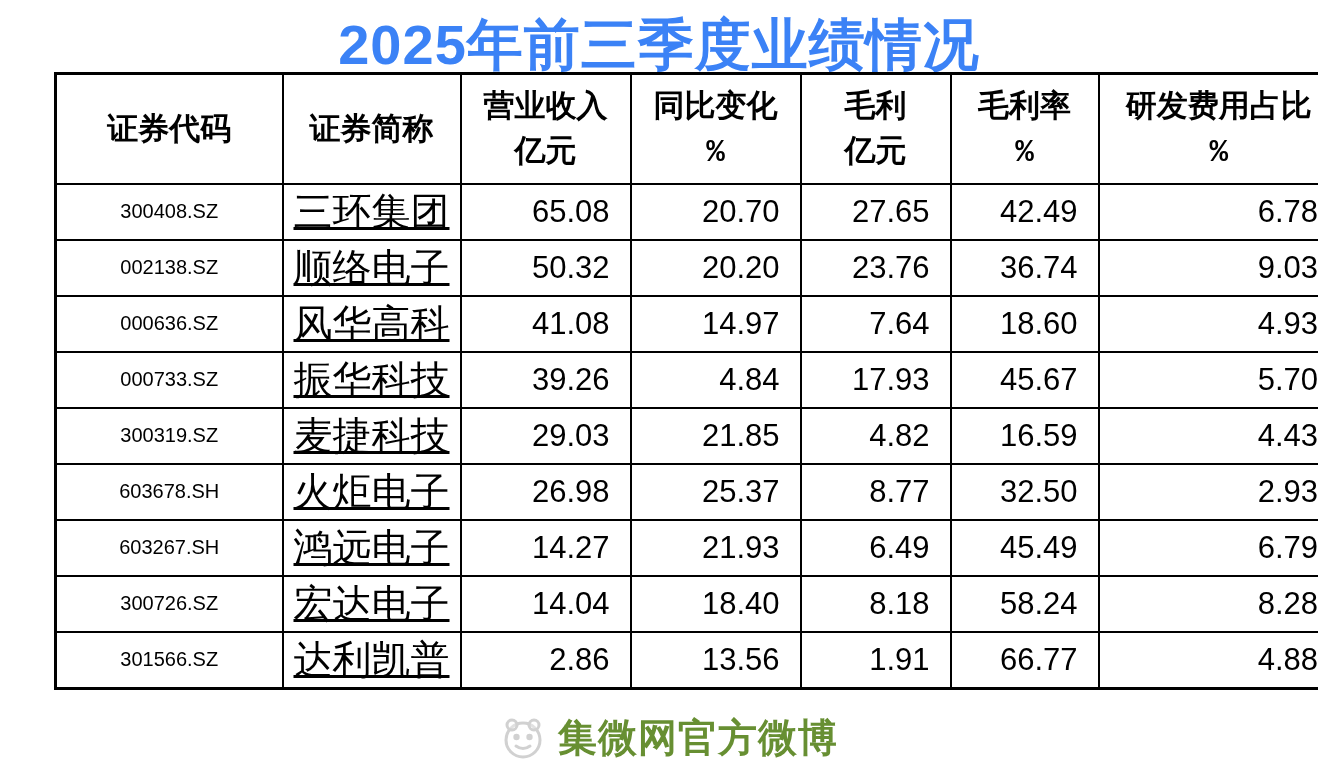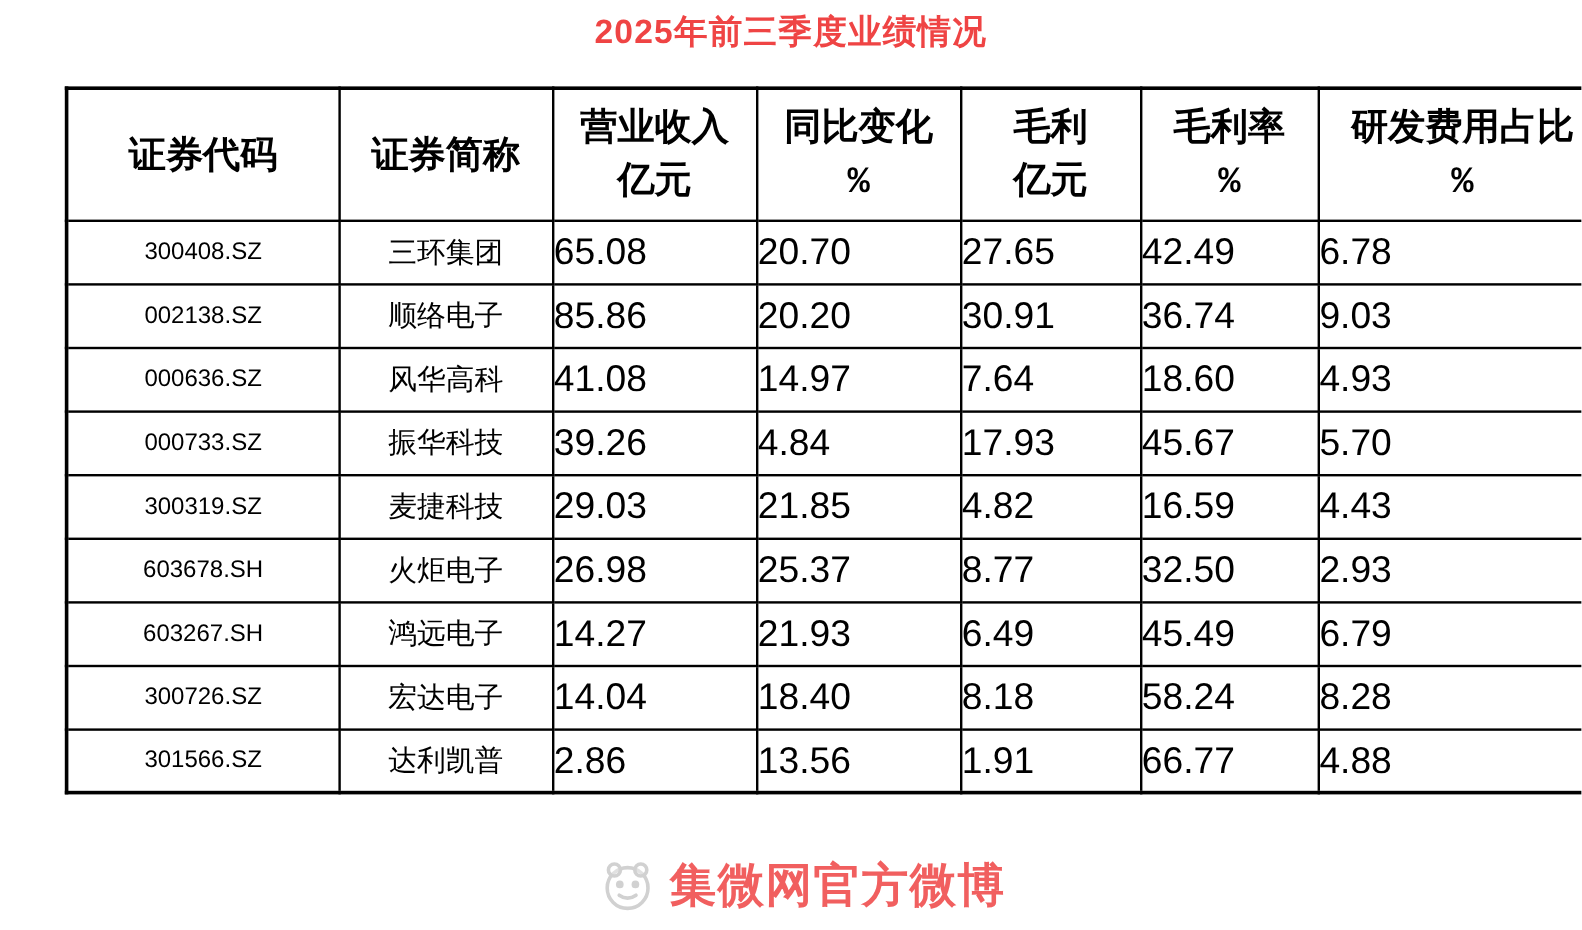--- a/index.html
+++ b/index.html
@@ -9,24 +9,24 @@
     width:1318px; height:775px;
     background:#ffffff;
     overflow:hidden;
     font-family:"Liberation Sans","DejaVu Sans",sans-serif;
     color:#000;
   }
   .title {
     position:absolute;
     top:8px; left:0; width:1318px;
     text-align:center;
-    font-size:28px;
+    font-size:56px;
     font-weight:700;
     letter-spacing:1px;
-    color:#ef4444;
+    color:#3b82f6;
   }
   table.perf {
     position:absolute;
     left:18px; top:72px;
     width:1284px;
     border-collapse:collapse;
     table-layout:fixed;
     border:3px solid #000;
     background:#fff;
     margin-left:36px;
@@ -48,45 +48,46 @@
   }
   th .l2 { font-family:Liberation Mono, monospace; }
   td { vertical-align:middle; }
   td.code {
     text-align:center;
     font-size:20px;
     font-family:"Liberation Sans","DejaVu Sans",sans-serif;
   }
   td.name {
     text-align:center;
-    font-size:24px;
+    font-size:39px;
     font-family:"Liberation Serif","DejaVu Serif",serif;
+    text-decoration:underline;
   }
   td.num {
-    text-align:left;
+    text-align:right;
     padding-right:20px;
     font-size:31px;
     font-family:"Liberation Sans","DejaVu Sans",sans-serif;
   }
   .watermark {
     position:absolute;
     left:500px; top:710px;
     height:56px;
     display:flex;
     align-items:center;
     gap:12px;
     opacity:0.85;
     pointer-events:none;
     z-index:5;
   }
   .watermark .wm-text {
     font-size:39px;
     font-weight:700;
     letter-spacing:1px;
-    color:#ef4444;
+    color:#4d7c0f;
     font-family:"Liberation Sans","DejaVu Sans",sans-serif;
     text-shadow:
       -1px -1px 0 rgba(255,255,255,0.95),
        1px -1px 0 rgba(255,255,255,0.95),
       -1px  1px 0 rgba(255,255,255,0.95),
        1px  1px 0 rgba(255,255,255,0.95),
        0 0 6px rgba(255,255,255,0.9);
   }
   .watermark svg { display:block; }
 </style>
@@ -146,23 +147,23 @@
       <td class="num">65.08</td>
       <td class="num">20.70</td>
       <td class="num">27.65</td>
       <td class="num">42.49</td>
       <td class="num">6.78</td>
     </tr>
 
     <tr>
       <td class="code">002138.SZ</td>
       <td class="name">顺络电子</td>
-      <td class="num">85.86</td>
+      <td class="num">50.32</td>
       <td class="num">20.20</td>
-      <td class="num">30.91</td>
+      <td class="num">23.76</td>
       <td class="num">36.74</td>
       <td class="num">9.03</td>
     </tr>
 
     <tr>
       <td class="code">000636.SZ</td>
       <td class="name">风华高科</td>
       <td class="num">41.08</td>
       <td class="num">14.97</td>
       <td class="num">7.64</td>

